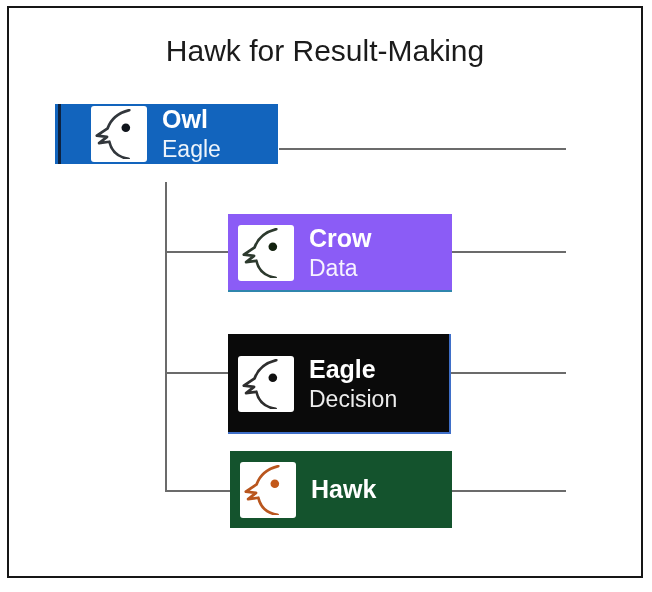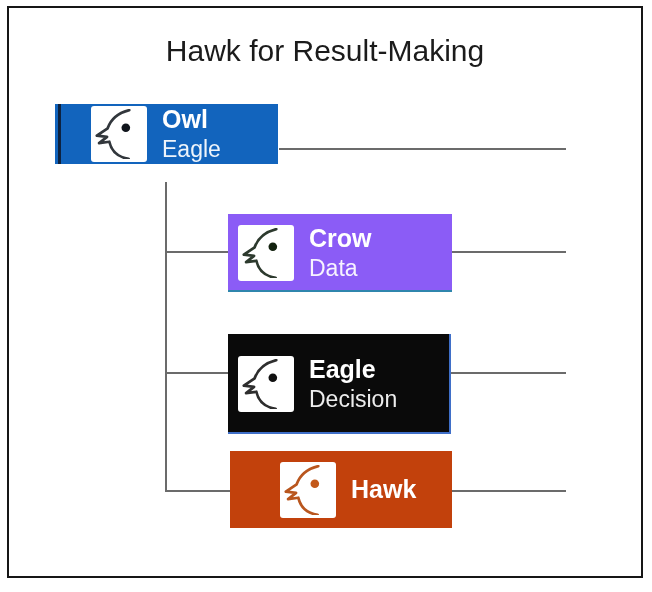--- a/index.html
+++ b/index.html
@@ -81,21 +81,21 @@
         <path d="M31 1 C21 3.5 14.8 9 12 17 L2.5 23.5 L11.5 24.5 L4.5 30 L13.5 28.8 C15.5 37.5 21.5 42.5 30.5 43.8"></path>
         <circle class="eye" cx="28" cy="16.5" r="3.8"></circle>
       </svg>
     </span>
     <span class="labels">
       <span class="node-name">Eagle</span>
       <span class="node-role">Decision</span>
     </span>
   </div>
 
-  <div class="node node-hawk" style="background: #c2410c; padding-left: 40px; --icon-stroke: #b9561e; --icon-eye: #c2581a;">
+  <div class="node node-hawk" style="background: #14532d; --icon-stroke: #b9561e; --icon-eye: #c2581a;">
     <span class="icon">
       <svg viewBox="0 0 44 44" aria-hidden="true">
         <path d="M31 1 C21 3.5 14.8 9 12 17 L2.5 23.5 L11.5 24.5 L4.5 30 L13.5 28.8 C15.5 37.5 21.5 42.5 30.5 43.8"></path>
         <circle class="eye" cx="28" cy="16.5" r="3.8"></circle>
       </svg>
     </span>
     <span class="labels">
       <span class="node-name">Hawk</span>
     </span>
   </div>

